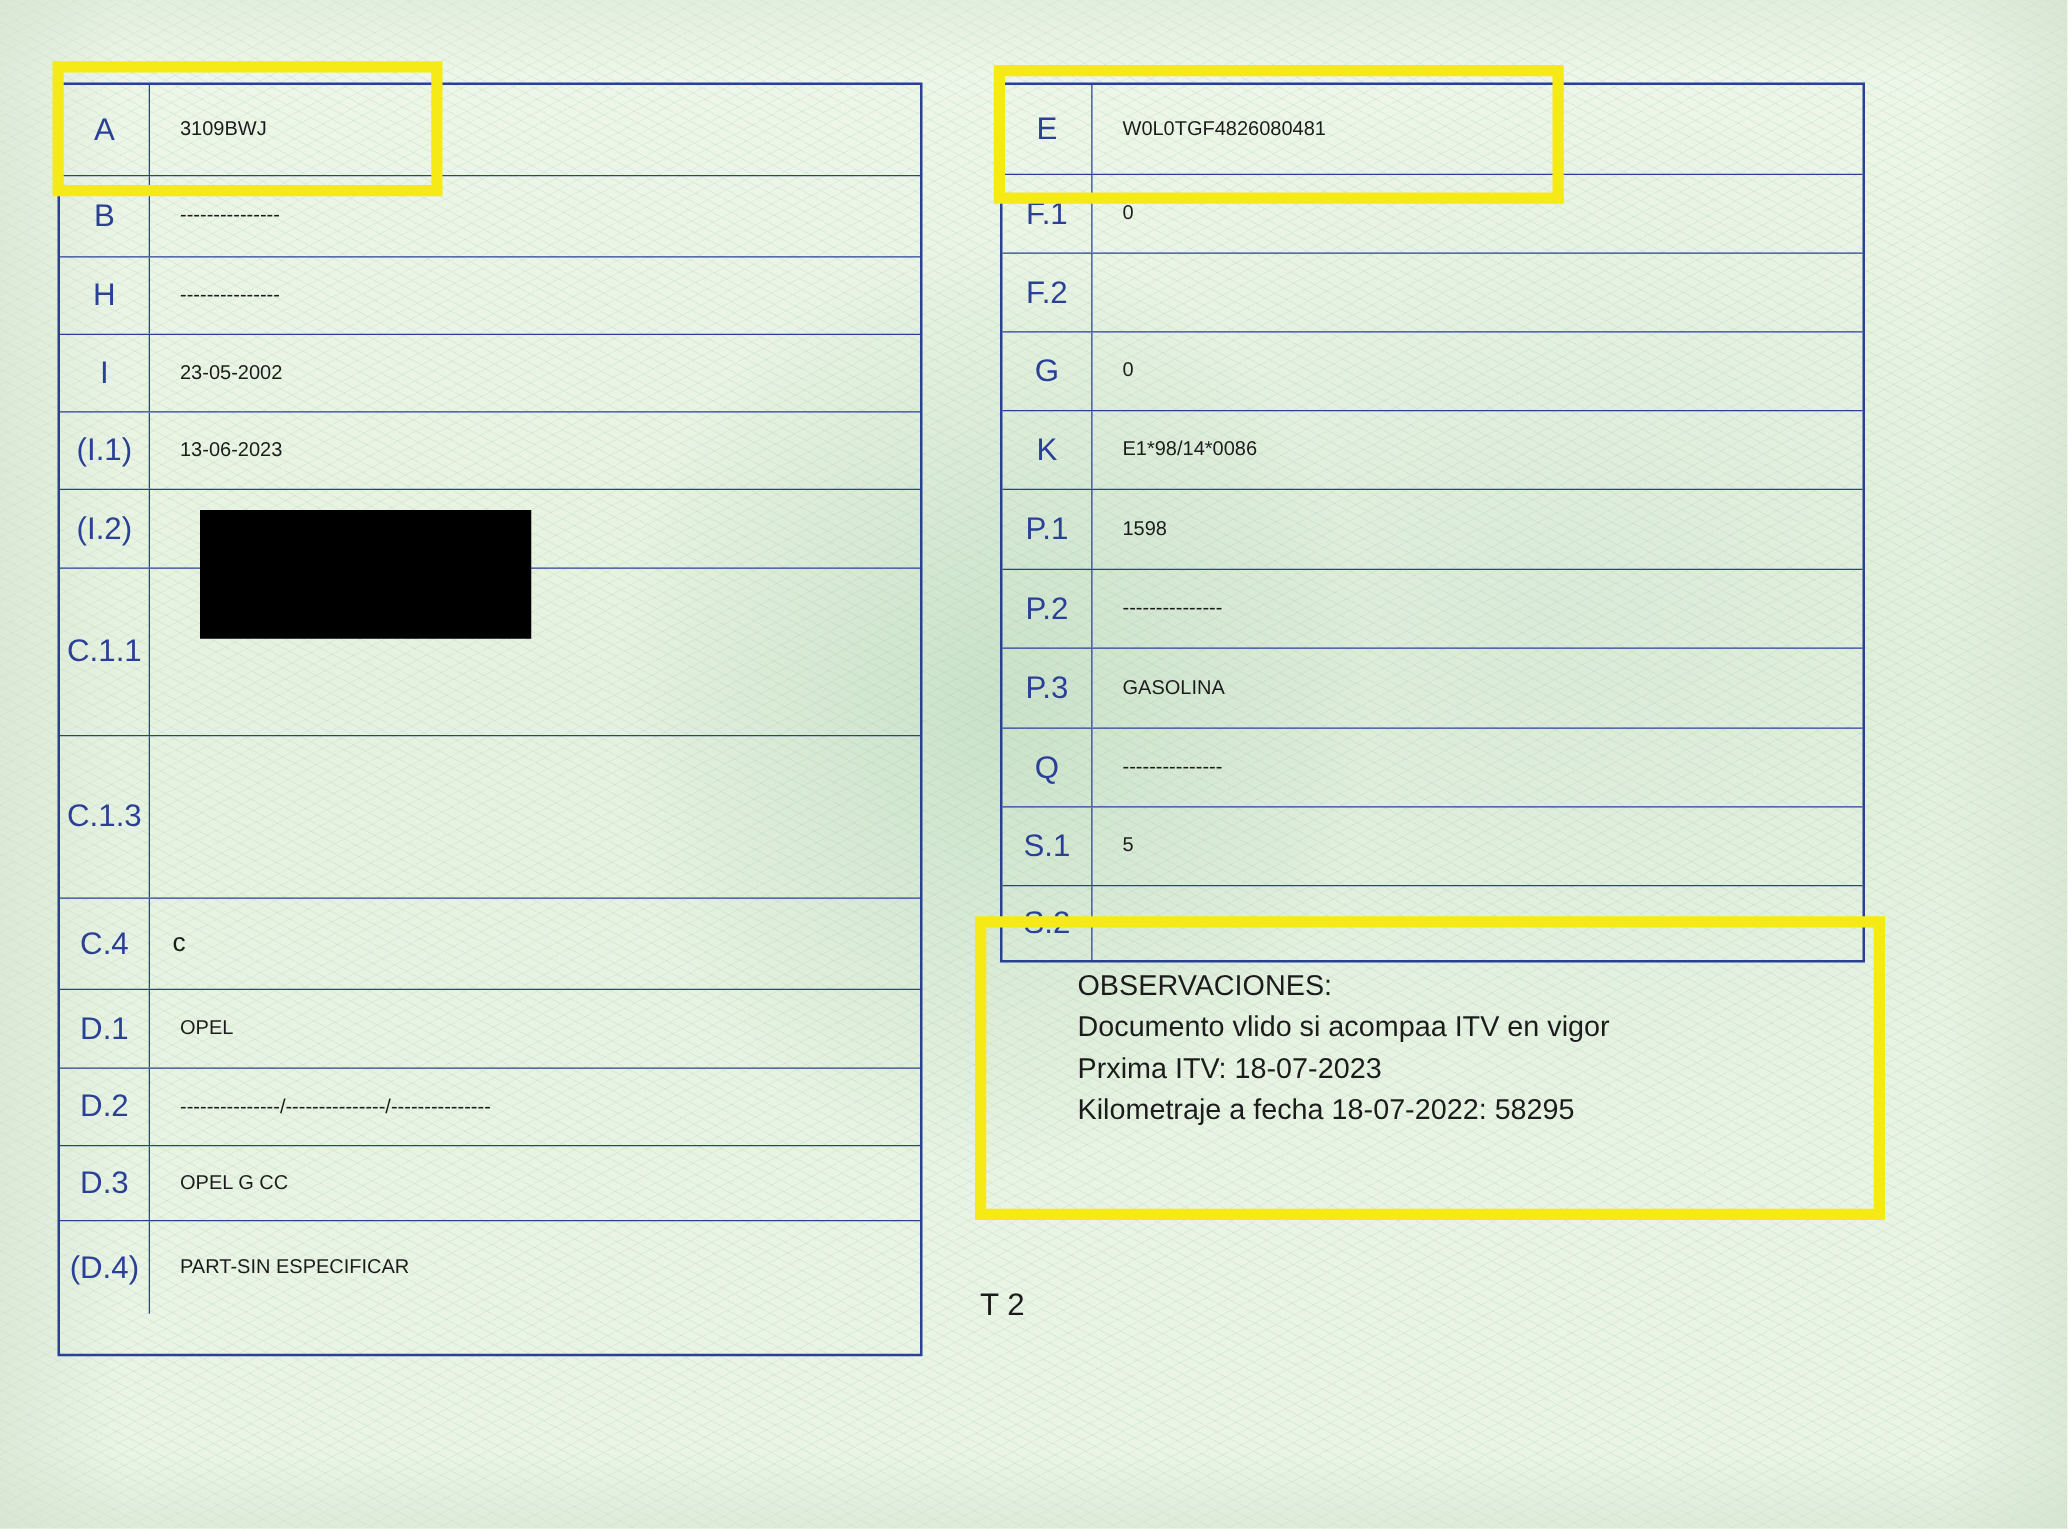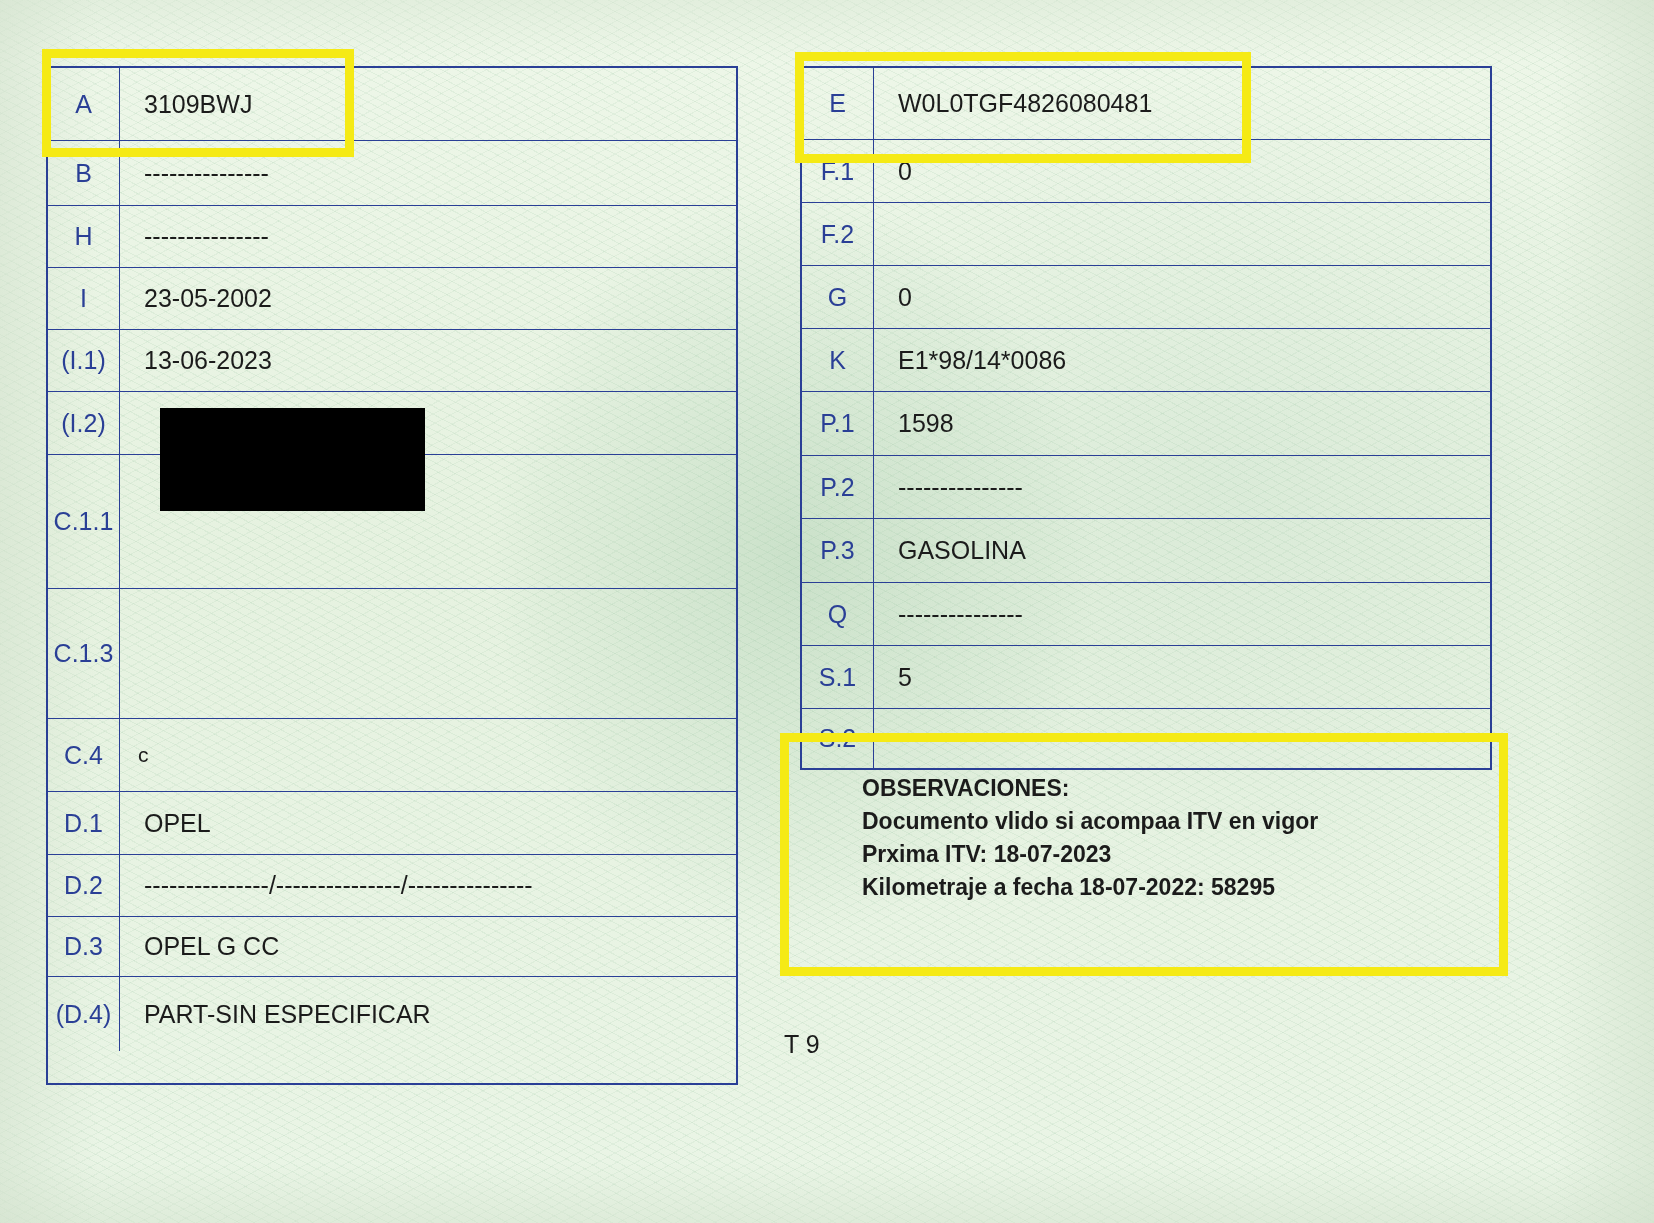--- a/index.html
+++ b/index.html
@@ -70,21 +70,21 @@
     height: 100%;
     display: flex;
     align-items: center;
     justify-content: center;
   }
   #left-panel .code  { width: 72px; }
   #right-panel .code { width: 72px; }
   .value {
     flex: 1 1 auto;
     color: #1b1b1b;
-    font-size: 25px;
+    font-size: 16px;
     padding-left: 24px;
     box-sizing: border-box;
     white-space: nowrap;
     overflow: hidden;
   }
   .value.dashed { letter-spacing: 0px; }
   .value.small { font-size: 21px; padding-left: 18px; }
 
   
   .hl {
@@ -110,21 +110,21 @@
   
   #observations {
     position: absolute;
     left: 862px;
     top: 772px;
     width: 620px;
     color: #1b1b1b;
     font-size: 23px;
     line-height: 33px;
   }
-  #observations .obs-line { white-space: nowrap; font-weight: bold; }
+  #observations .obs-line { white-space: nowrap; }
 
   
   #footer-code {
     position: absolute;
     left: 784px;
     top: 1030px;
     color: #1b1b1b;
     font-size: 25px;
   }
 </style>
@@ -237,20 +237,20 @@
     </div>
   </div>
 
   <div id="observations">
     <div class="obs-line">OBSERVACIONES:</div>
     <div class="obs-line">Documento vlido si acompaa ITV en vigor</div>
     <div class="obs-line">Prxima ITV: 18-07-2023</div>
     <div class="obs-line">Kilometraje a fecha 18-07-2022: 58295</div>
   </div>
 
-  <div id="footer-code">T 9</div>
+  <div id="footer-code">T 2</div>
 
   <div id="redaction"></div>
 
   <div class="hl" id="hl-a"></div>
   <div class="hl" id="hl-e"></div>
   <div class="hl" id="hl-obs"></div>
 </div>
 
 </body></html>

